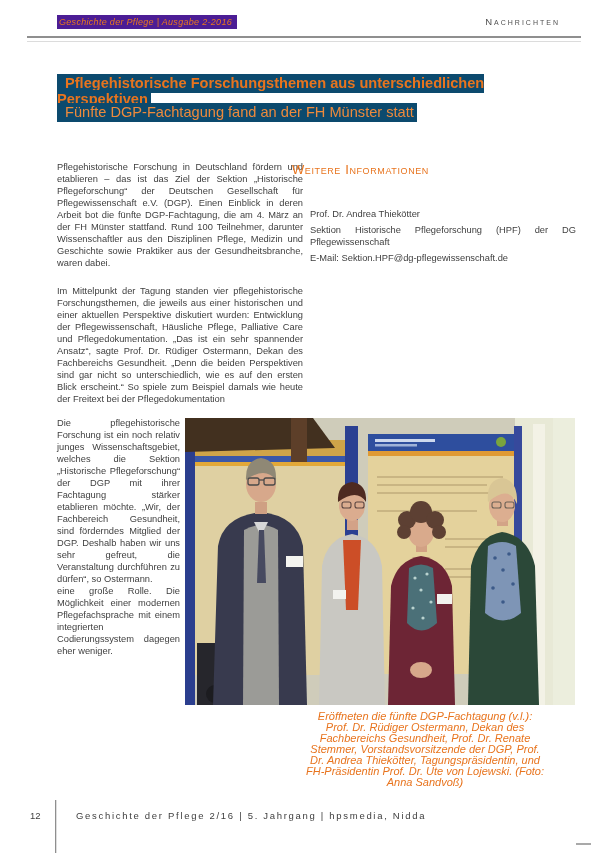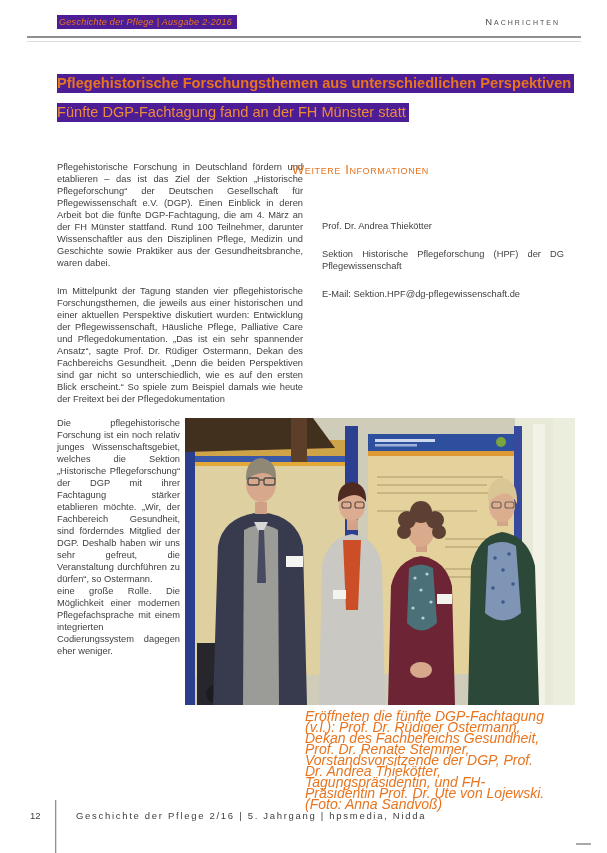--- a/index.html
+++ b/index.html
@@ -19,21 +19,21 @@
   }
   .header-rule{
     position:absolute;left:27px;right:26px;top:36px;height:3px;
     border-top:2px solid #8f8f8f;border-bottom:1px solid #dcdcdc;
   }
   
   .title-1{
     position:absolute;left:57px;top:75px;width:520px;
     font-size:14.6px;font-weight:700;color:#e8741e;
   }
-  .title-1 span,.title-2 span{background:#4c1d95;padding:1px 3px 2px 0;}
+  .title-1 span,.title-2 span{background:#0c4a6e;padding:1px 3px 2px 8px;}
   .title-2{
     position:absolute;left:57px;top:104px;width:520px;
     font-size:14.6px;font-weight:400;color:#ee8a3c;
   }
   
   .bodytext{
     font-size:9.3px;line-height:12px;text-align:justify;color:#3e3e3e;
     hyphens:auto;-webkit-hyphens:auto;
   }
   .para1{position:absolute;left:57px;top:161px;width:246px;}
@@ -42,31 +42,31 @@
   .colnarrow .p3{margin-top:12px;}
   
   .info-heading{
     position:absolute;left:292px;top:162px;width:274px;
     font-variant:small-caps;font-size:13px;letter-spacing:.6px;color:#e8741e;
   }
   .info-body{
     position:absolute;left:306px;top:204px;width:274px;
     font-size:9.3px;line-height:12px;text-align:justify;color:#3e3e3e;
   }
-  .info-body div{margin:16px;}
+  .info-body div{margin:4px;}
   
   .photo{
     position:absolute;left:185px;top:418px;width:390px;height:287px;
     overflow:hidden;background:#cfccba;
   }
   .photo svg{display:block;width:100%;height:100%;}
   .caption{
     position:absolute;left:305px;top:711px;width:240px;
-    font-size:14px;line-height:11px;font-style:italic;color:#e8741e;
-    text-align:left;
+    font-size:11px;line-height:11px;font-style:italic;color:#e8741e;
+    text-align:center;
   }
   
   .page-number{position:absolute;left:30px;top:810px;font-size:9.5px;color:#3e3e3e;}
   .footer-vrule{position:absolute;left:55px;top:800px;width:1px;height:53px;background:#8f8f8f;box-shadow:1px 0 0 #dedede;}
   .footer-text{
     position:absolute;left:76px;top:810px;font-size:9.5px;letter-spacing:1.7px;color:#3e3e3e;
   }
   .corner-mark{position:absolute;right:16px;top:843px;width:15px;height:2px;background:#a9a9a9;}
 </style>
 </head>

